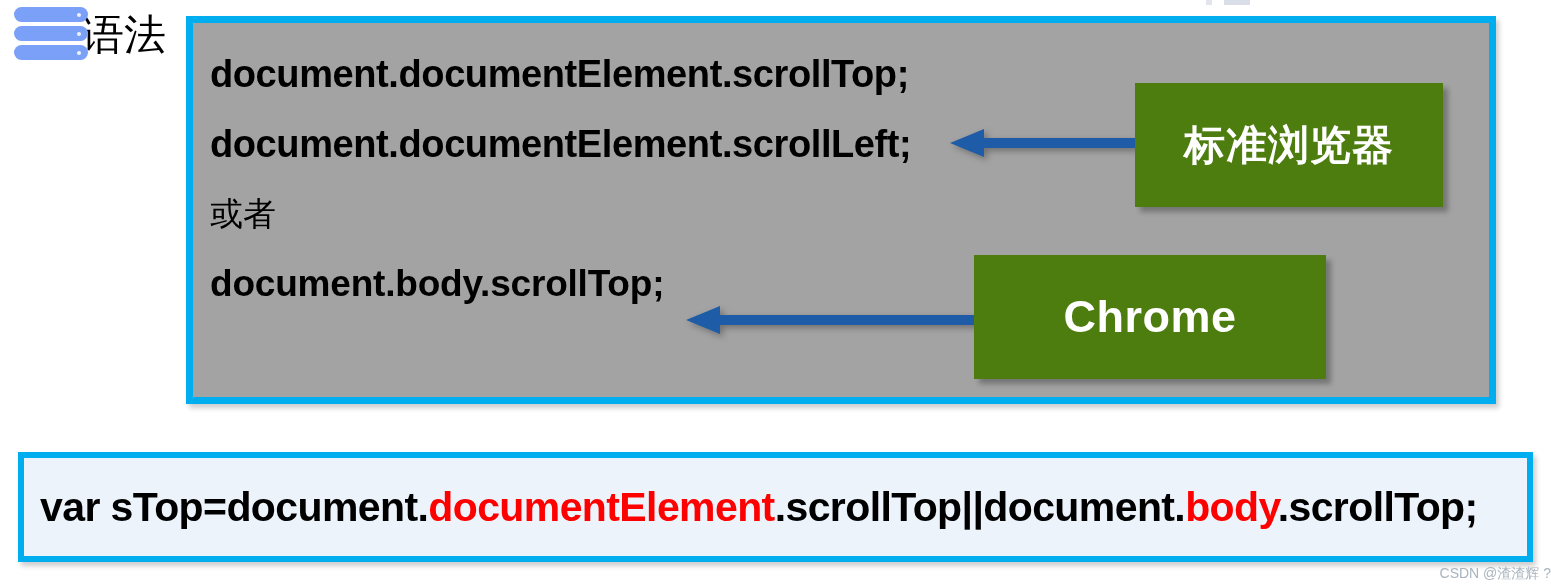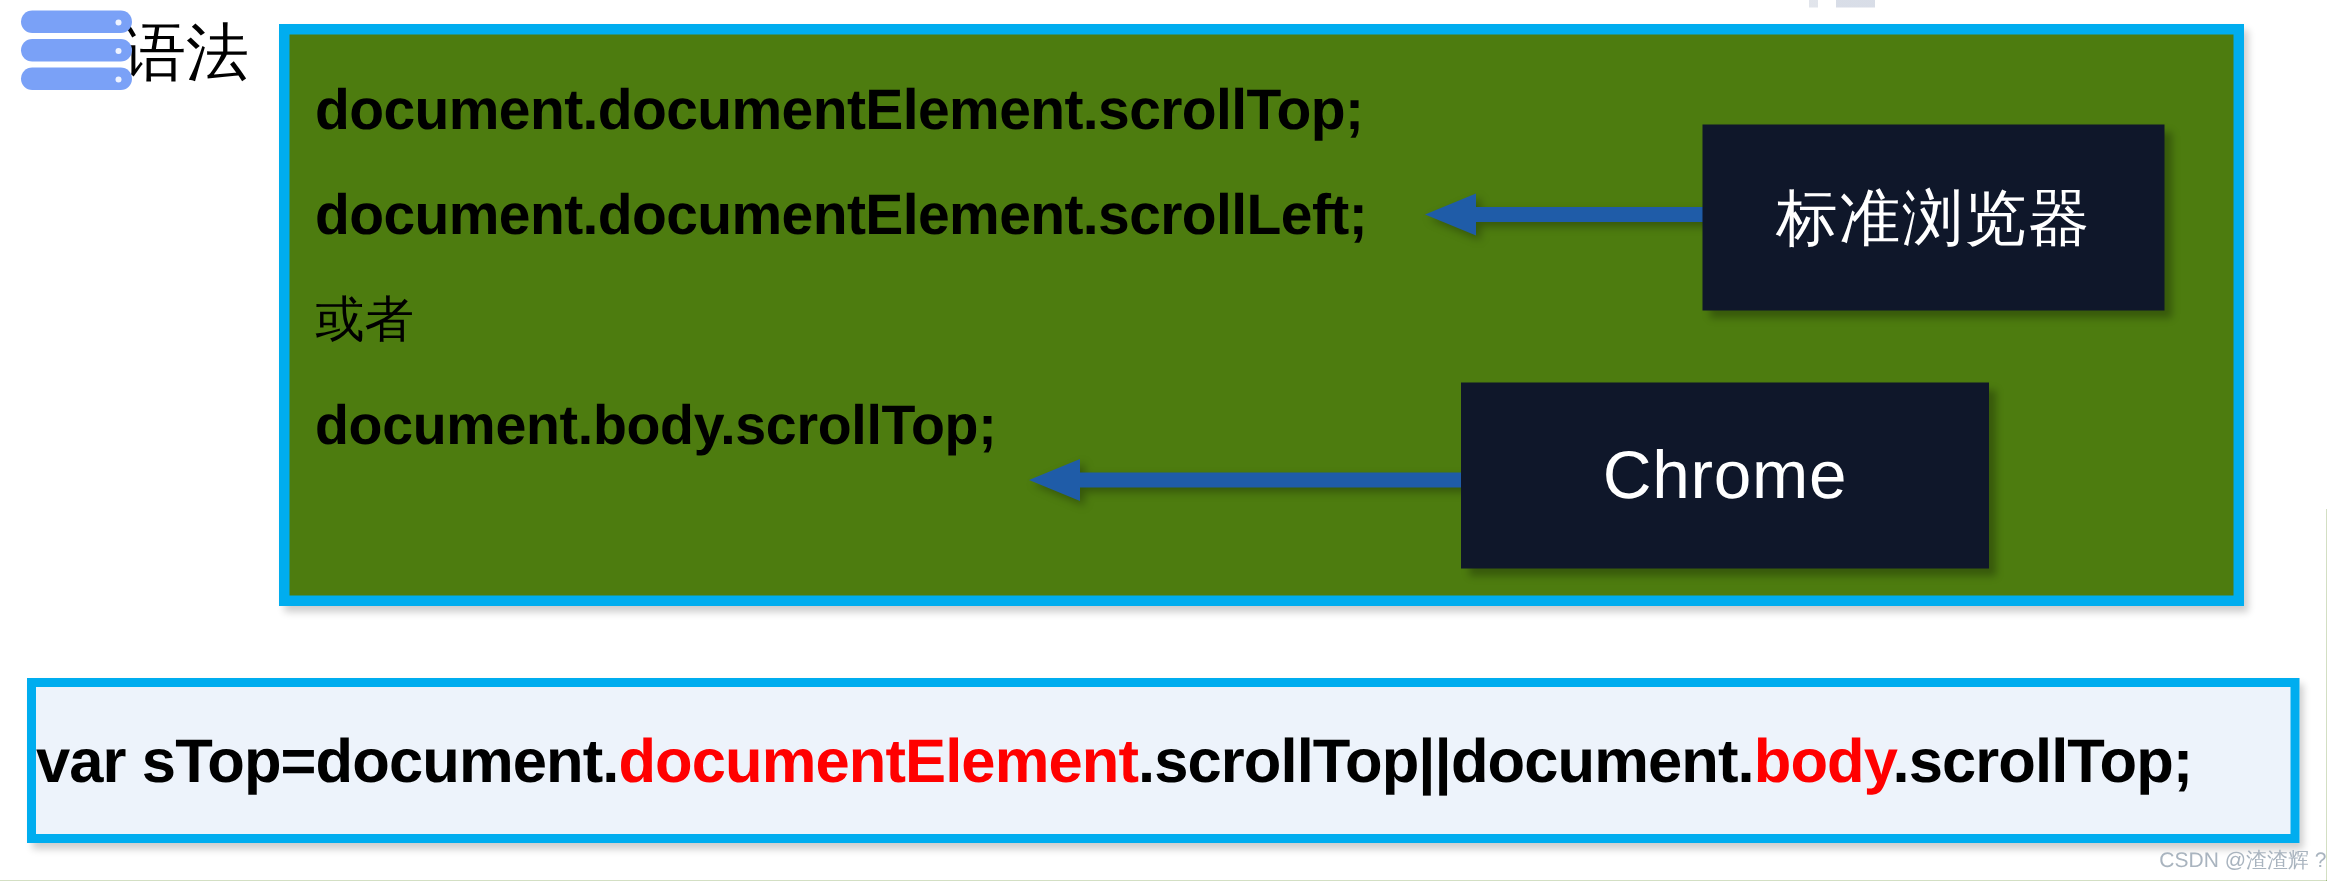--- a/index.html
+++ b/index.html
@@ -62,21 +62,21 @@
 
   
   #syntax-panel {
     position: absolute;
     left: 186px;
     top: 16px;
     width: 1310px;
     height: 388px;
     box-sizing: border-box;
     border: 7px solid #00adef;
-    background: #4d7c0f;
+    background: #a3a3a3;
     box-shadow: 3px 4px 5px rgba(0,0,0,0.20);
   }
   #syntax-lines {
     position: absolute;
     left: 17px;
     top: 16px;
     right: 10px;
   }
   .code-line {
     color: #000000;
@@ -102,27 +102,27 @@
     font-family: Liberation Serif, serif;
     font-size: 33px;
     font-weight: 400;
     height: 70px;
     line-height: 70px;
   }
 
   
   .callout {
     position: absolute;
-    background: #0f172a;
+    background: #4d7c0f;
     box-shadow: 5px 5px 5px rgba(0,0,0,0.28);
     display: flex;
     align-items: center;
     justify-content: center;
     color: #ffffff;
-    font-weight: normal;
+    font-weight: bold;
     box-sizing: border-box;
   }
   #callout-standard {
     left: 1135px;
     top: 83px;
     width: 308px;
     height: 124px;
     font-family: "DejaVu Sans", "Liberation Sans", sans-serif;
     font-size: 41px;
     letter-spacing: 1px;
@@ -168,20 +168,21 @@
     display: flex;
     align-items: center;
   }
   #result-code {
     font-family: "Liberation Sans Narrow", "Liberation Sans", sans-serif;
     font-stretch: condensed;
     font-size: 41px;
     font-weight: bold;
     color: #000000;
     white-space: nowrap;
+    padding-left: 16px;
     letter-spacing: -0.6px;
   }
   #result-code .hl {
     color: #ff0000;
   }
 
   
   #watermark {
     position: absolute;
     right: 0;

